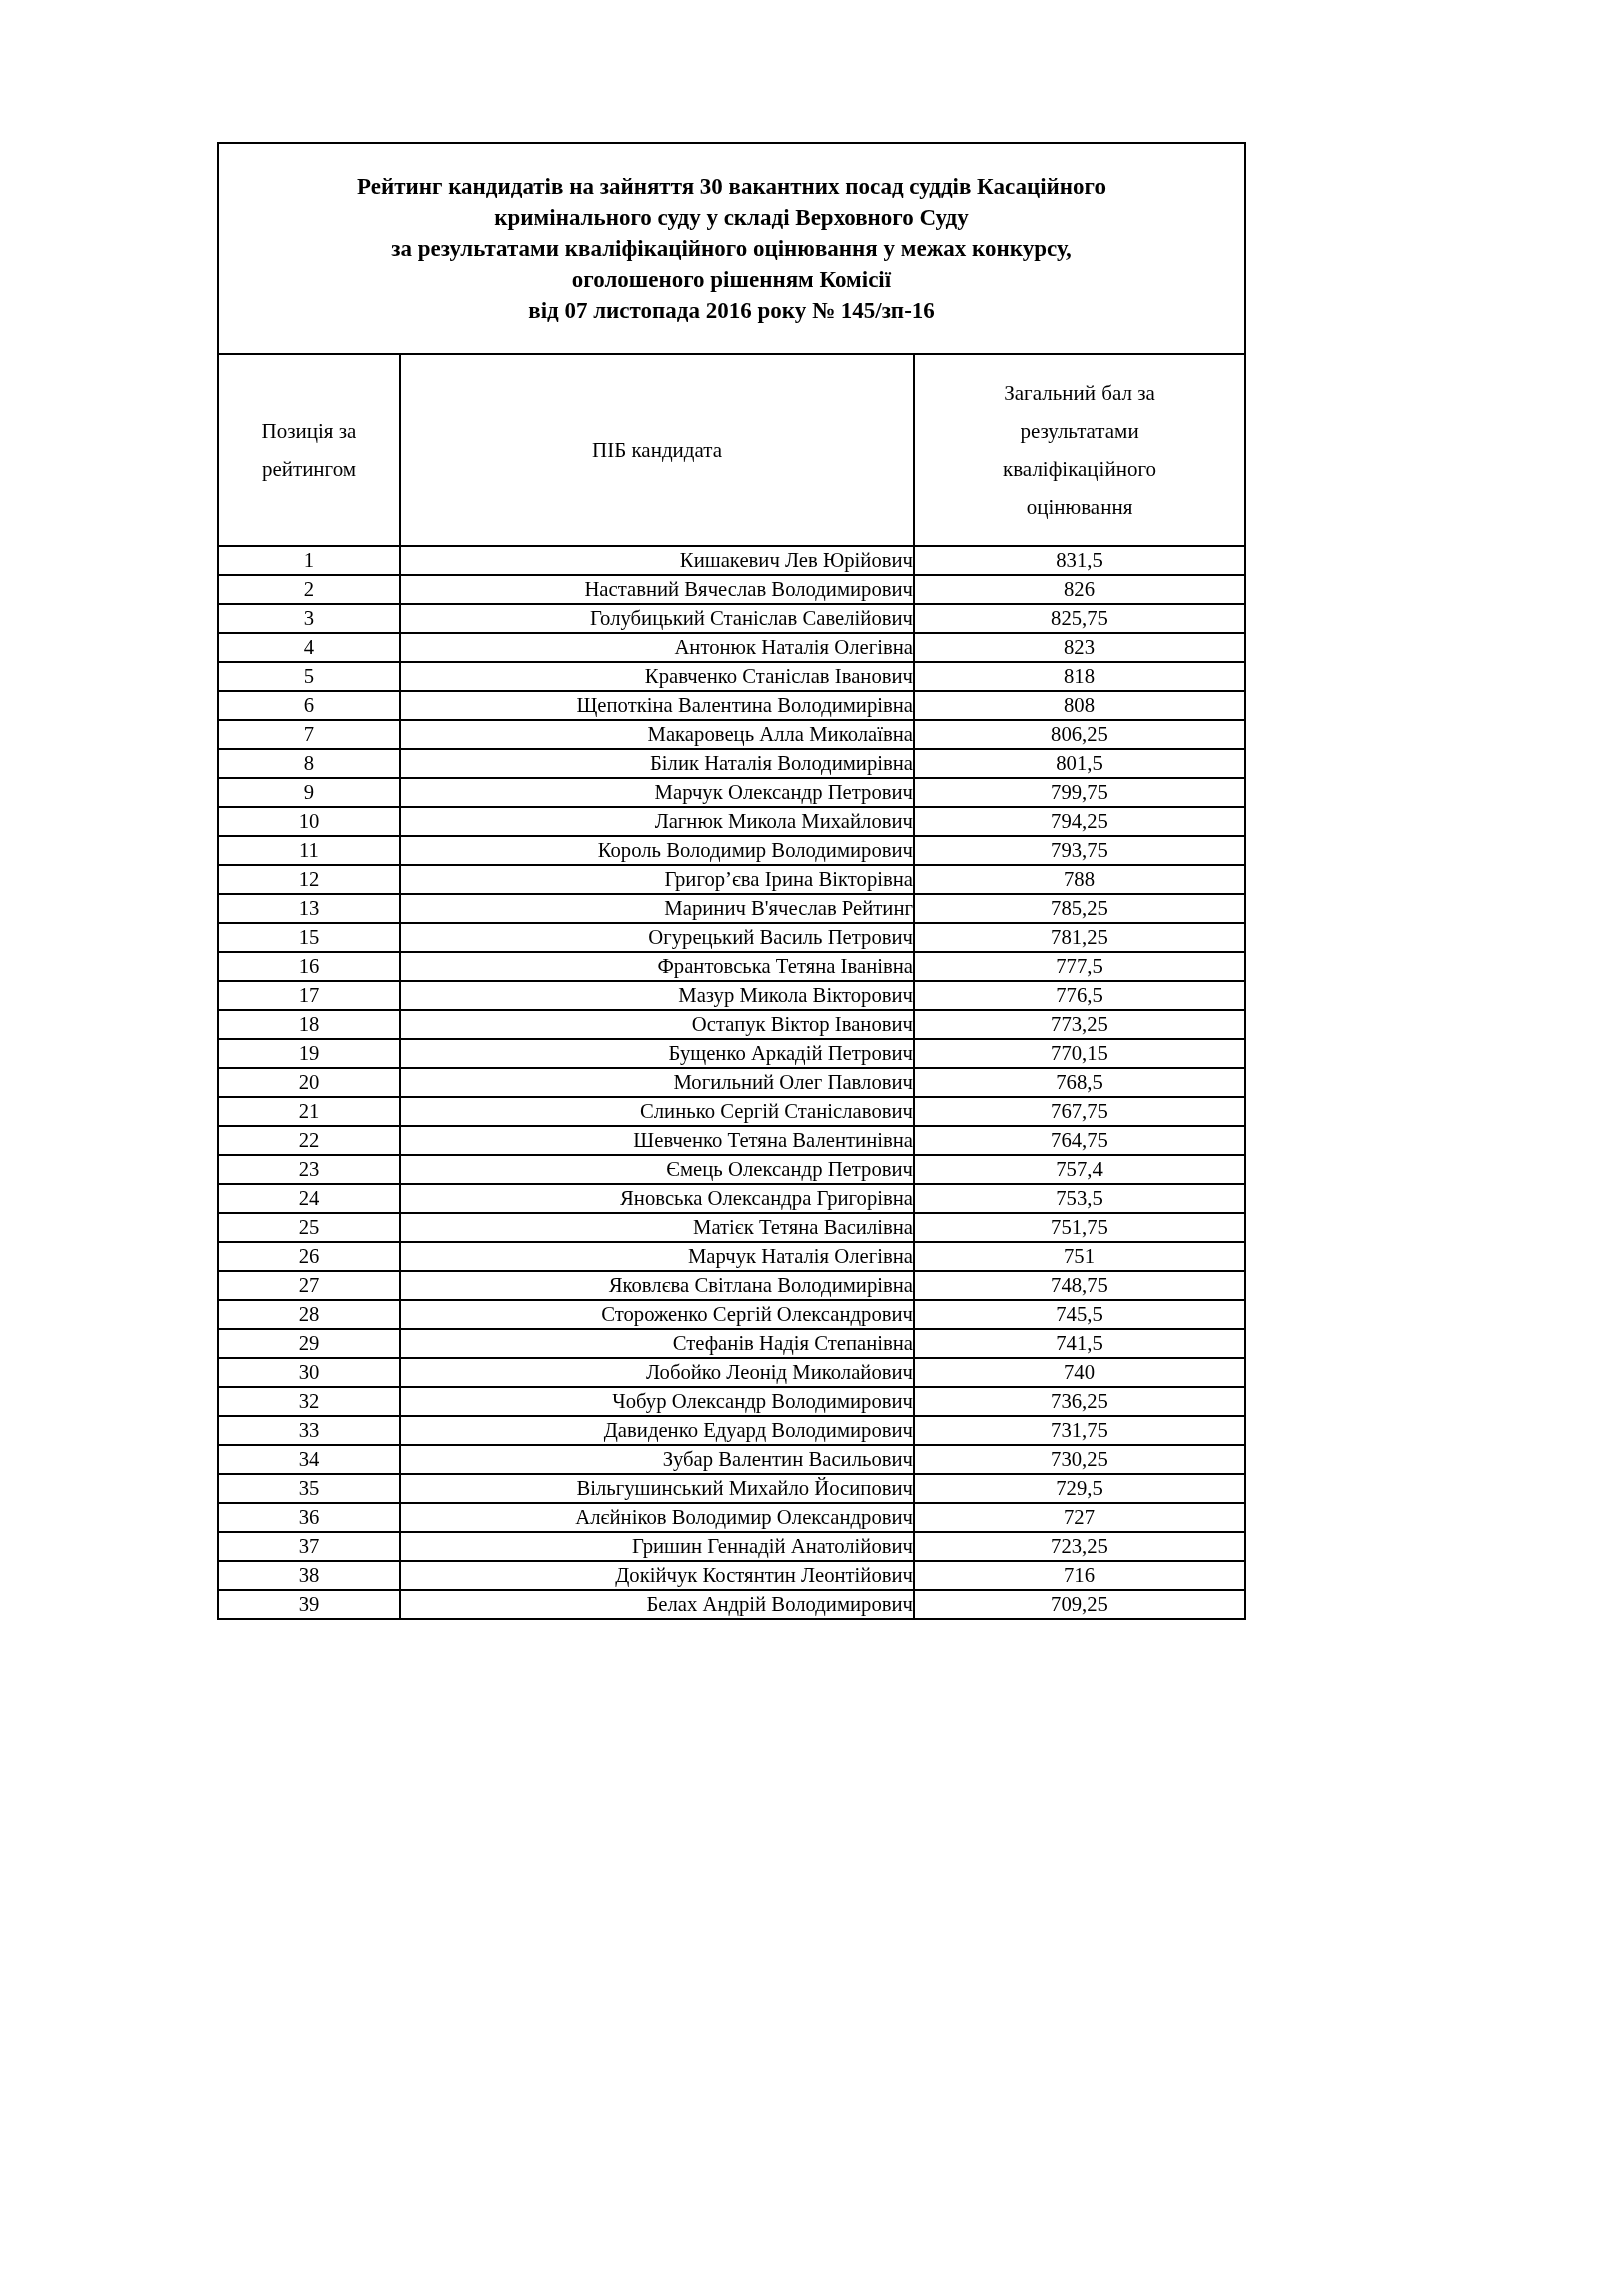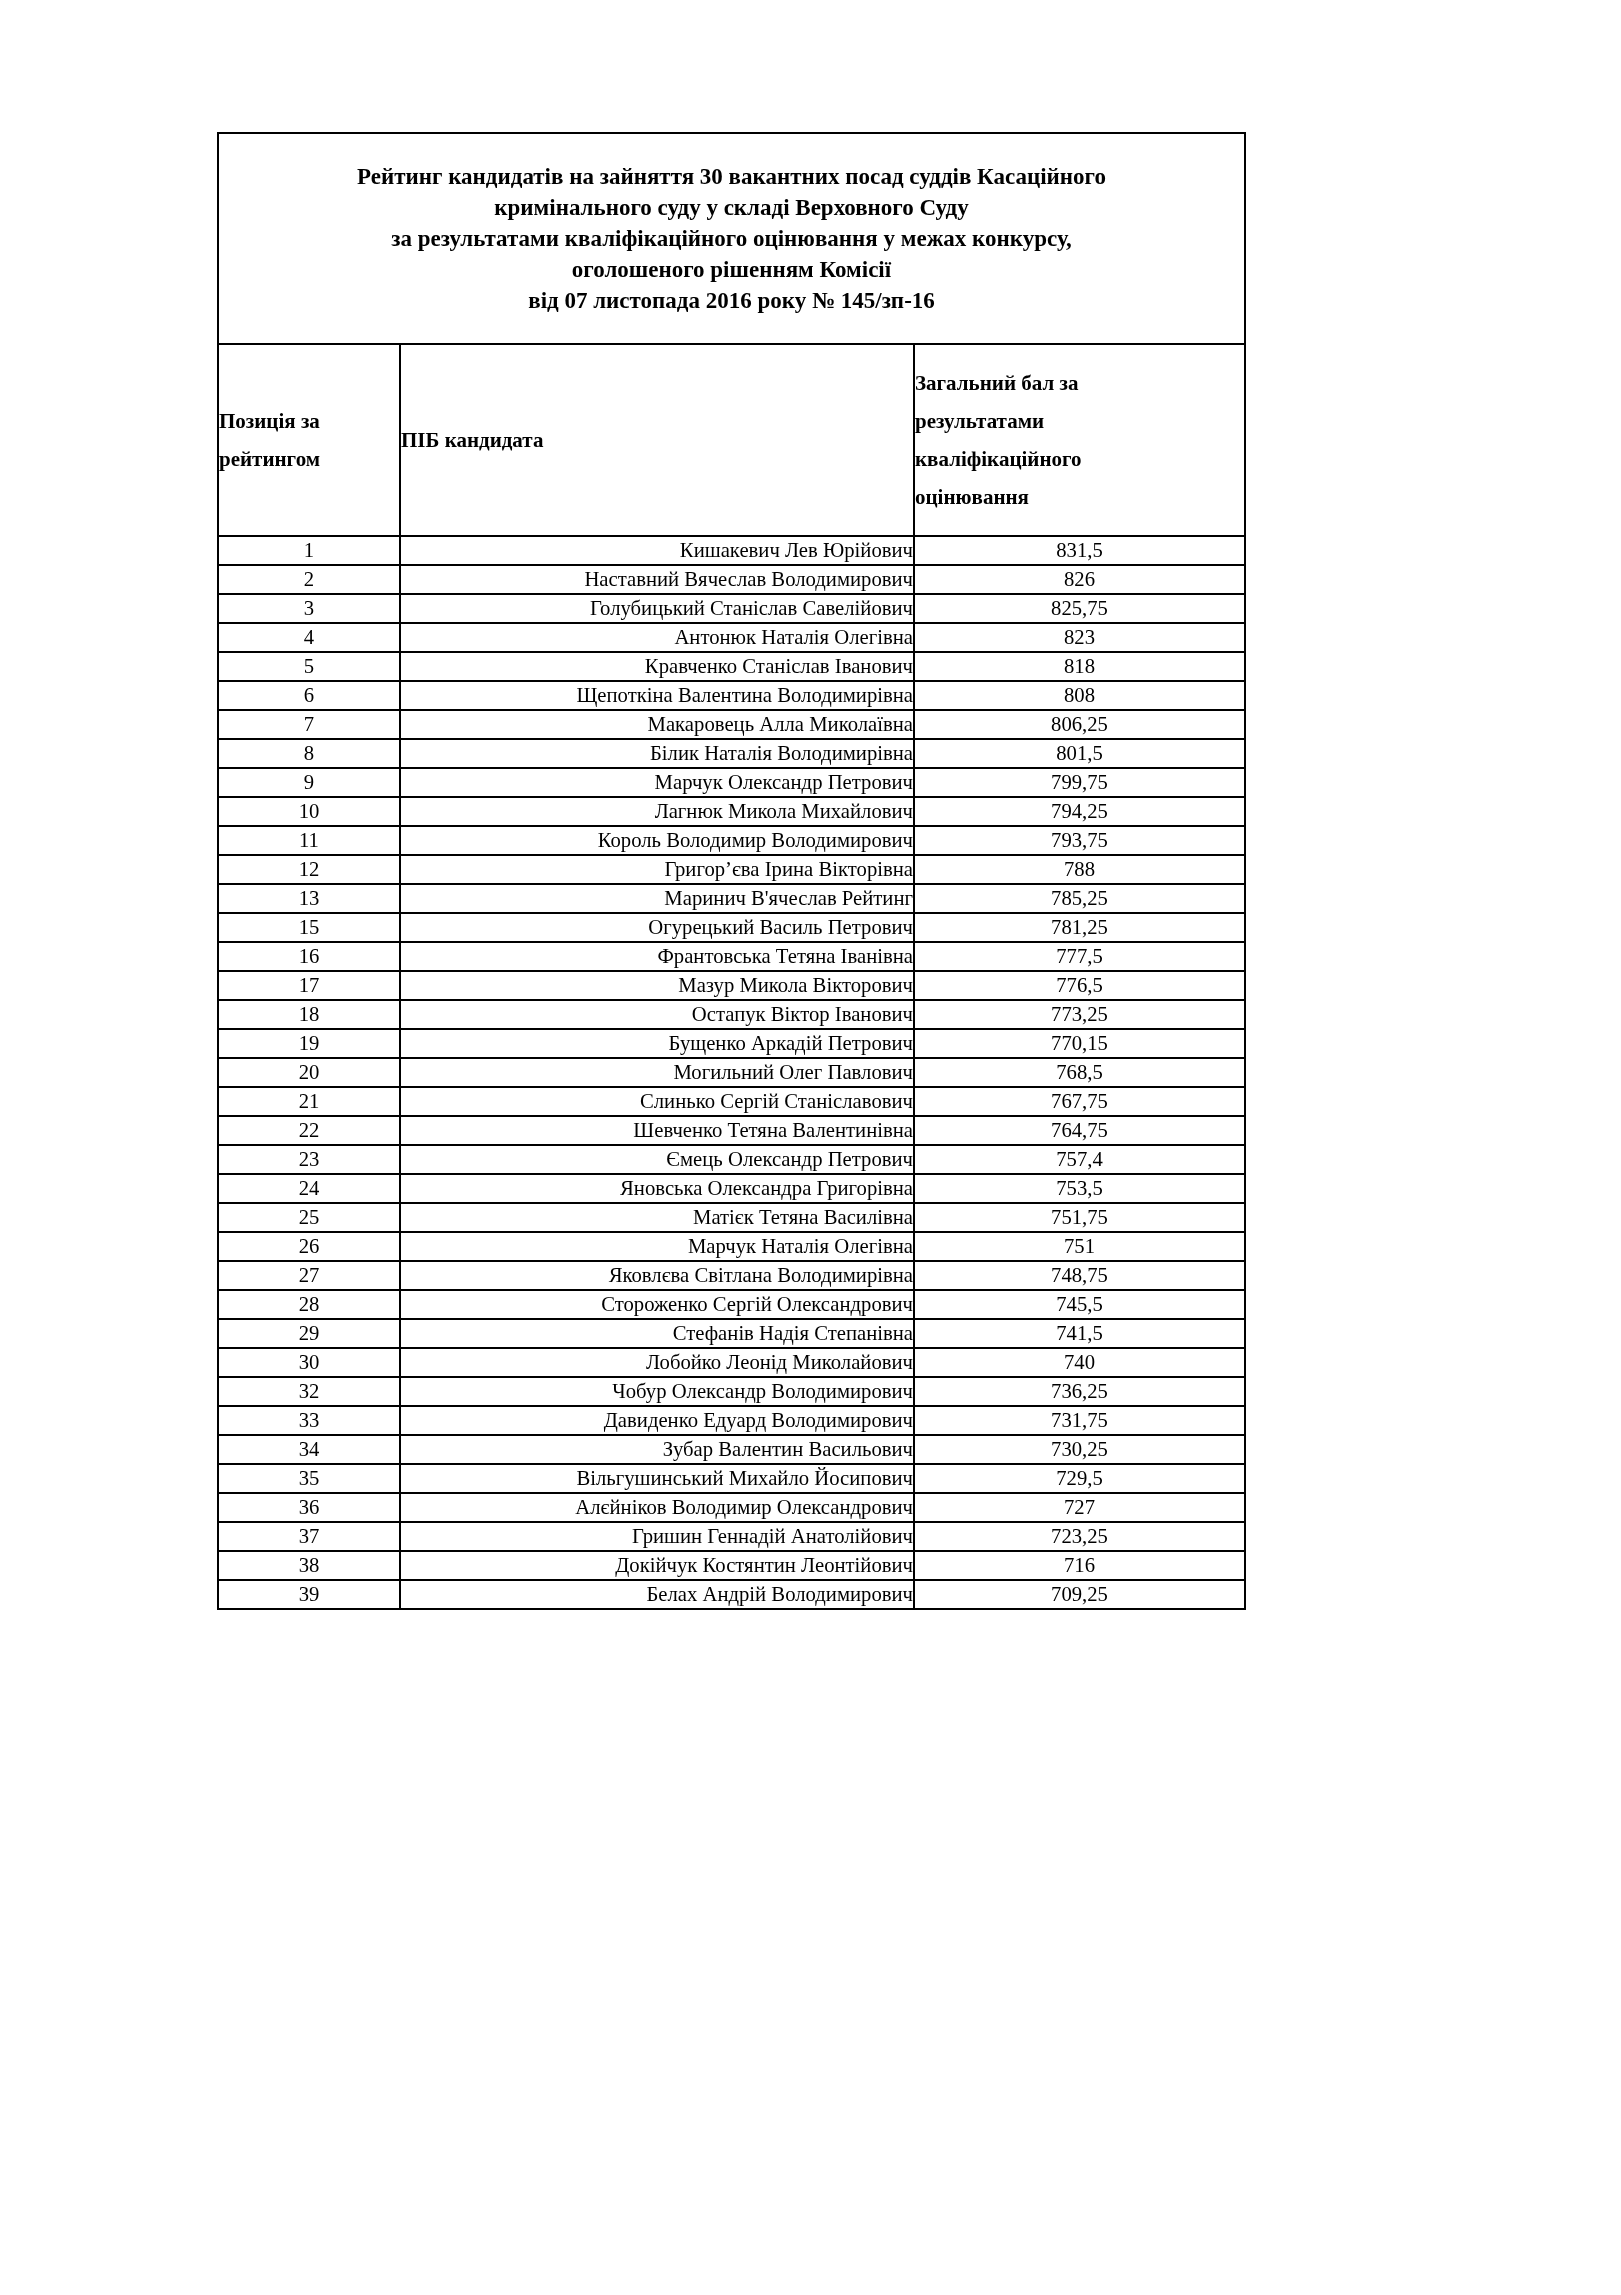--- a/index.html
+++ b/index.html
@@ -1,24 +1,24 @@
 <!DOCTYPE html>
 <html style="font-size:8px"><head>
 <meta charset="utf-8">
 <style>
   html, body { margin: 0; padding: 0; background: #ffffff; }
   body { width: 1622px; height: 2295px; position: relative; font-family: "Liberation Serif", "DejaVu Serif", serif; color: #000; }
   #doc-table {
-    position: absolute; left: 217px; top: 132px; width: 1028px;
+    position: absolute; left: 217px; top: 142px; width: 1028px;
     border-collapse: collapse; table-layout: fixed;
   }
   #doc-table td, #doc-table th { border: 2.5px solid #000; padding: 0; }
   .title-cell { height: 209px; text-align: center; vertical-align: middle; font-weight: bold; font-size: 23px; line-height: 31px; }
   .title-line { display: block; }
-  .hdr th { height: 190px; font-weight: bold; font-size: 21px; line-height: 38px; text-align: left; vertical-align: middle; }
+  .hdr th { height: 190px; font-weight: normal; font-size: 21px; line-height: 38px; text-align: center; vertical-align: middle; }
   .row td { height: 27px; font-size: 20.7px; line-height: 27px; vertical-align: middle; border-top-width: 2.5px; border-bottom-width: 2.5px; border-left-width: 1.5px; border-right-width: 1.5px; }
   .row td:first-child { border-left-width: 2.5px; text-align: center; }
   .row td:last-child { border-right-width: 2.5px; text-align: center; margin-top: 27px; }
   .row td.name { text-align: right; padding-left: 4px; white-space: nowrap; overflow: hidden; }
   col.c1 { width: 182px; }
   col.c2 { width: 514px; }
   col.c3 { width: 331px; }
 </style>
 </head>
 <body>

